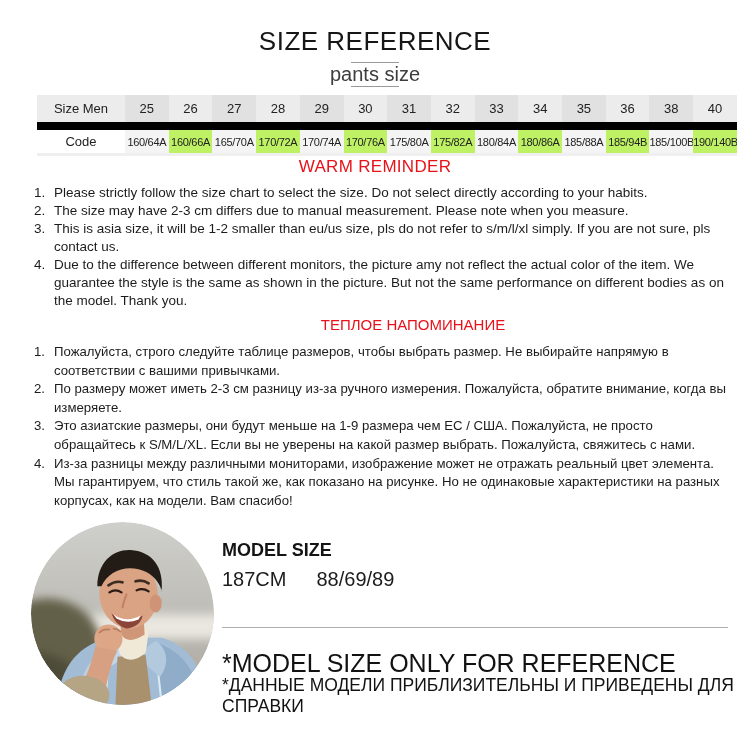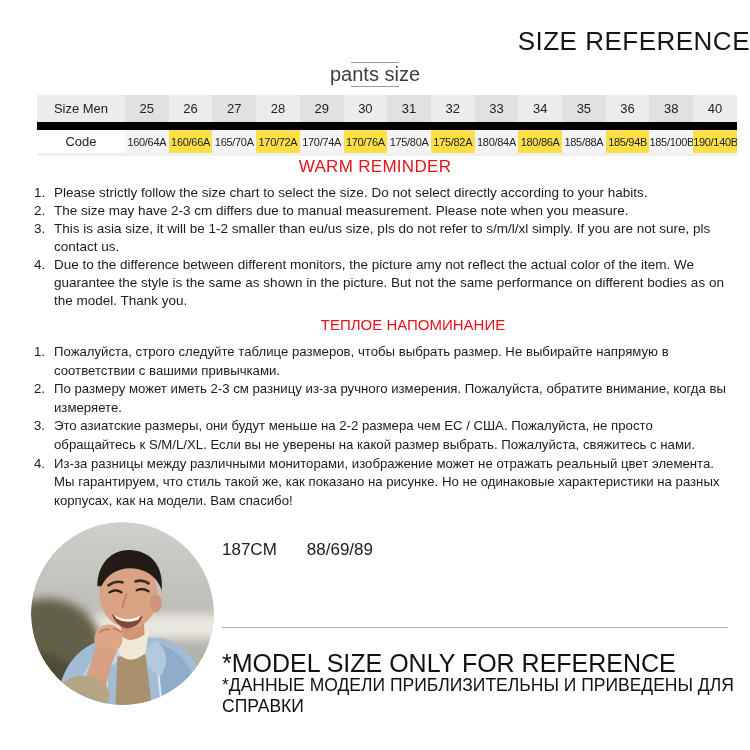--- a/index.html
+++ b/index.html
@@ -5,21 +5,21 @@
   html,body{margin:0;padding:0;}
   body{
     width:750px;height:750px;background:#ffffff;
     font-family:"Liberation Sans",sans-serif;color:#1f1f1f;
     position:relative;overflow:hidden;
   }
   .abs{position:absolute;}
 
   
   .page-title{
-    top:26px;left:0;width:750px;text-align:right;
+    top:26px;left:0;width:750px;text-align:center;
     font-size:26px;letter-spacing:.5px;color:#161616;font-weight:400;
   }
   .subtitle-row{
     top:62px;left:0;width:750px;display:flex;align-items:center;justify-content:center;flex-direction:column;
   }
   .sub-line{width:48px;height:1px;background:#9a9a9a;}
   .subtitle-text{font-size:20px;color:#3d3d3d;margin:0 9px;}
 
   
   .size-table-wrap{top:95px;left:37px;width:700px;}
@@ -27,21 +27,21 @@
     width:700px;border-collapse:separate;border-spacing:0;table-layout:fixed;
   }
   table.size-table td{padding:0;text-align:center;white-space:nowrap;overflow:hidden;}
   .label-col{width:88px;}
   tr.sizes-row td{
     height:27px;font-size:13px;color:#222;background:#ececec;
     border-bottom:8px solid #000000;
   }
   tr.sizes-row td.alt{background:#e1e1e1;}
   tr.codes-row td{
-    height:23px;font-size:11px;letter-spacing:-.3px;color:#222;background:#fde047;
+    height:23px;font-size:11px;letter-spacing:-.3px;color:#222;background:#bef264;
     border-bottom:3px solid #efefef;
   }
   tr.codes-row td.alt{background:#f4f4f4;}
   tr.sizes-row td.row-label{background:#ececec;}
   tr.codes-row td.row-label{background:#ffffff;font-size:13px;letter-spacing:0;}
 
   
   .warm-title{
     top:157px;left:0;width:750px;text-align:center;
     font-size:17px;color:#e8121a;font-weight:400;letter-spacing:.3px;
@@ -55,21 +55,21 @@
   .reminder-ru{top:343px;left:34px;width:703px;font-size:13.2px;line-height:18.6px;}
   .reminder-item{display:flex;color:#1c1c1c;}
   .reminder-item .num{flex:none;width:16px;margin-right:4px;}
   .reminder-item .txt{flex:1;}
 
   
   .model-photo{top:522px;left:31px;width:183px;height:183px;border-radius:50%;overflow:hidden;}
   .model-photo svg{display:block;width:183px;height:183px;}
   .model-info{top:540px;left:222px;}
   .model-heading{font-size:18px;font-weight:700;color:#141414;margin:0 0 7px 0;}
-  .model-stats{font-size:17px;color:#1c1c1c;margin:0 0 5px 0;}
+  .model-stats{font-size:20px;color:#1c1c1c;margin:0 0 5px 0;}
   .model-stats .height{margin-right:30px;}
   .model-wearing{font-size:17px;color:#1c1c1c;}
   .model-wearing .val{margin-left:12px;}
   .divider{top:627px;left:222px;width:506px;height:1px;background:#aeaeae;}
   .foot-en{top:649px;left:222px;font-size:25px;color:#121212;}
   .foot-ru{top:675px;left:222px;font-size:17.5px;color:#121212;}
 </style>
 </head>
 <body>
 
@@ -150,21 +150,21 @@
     <div class="reminder-item">
       <span class="num">1.</span>
       <span class="txt">Пожалуйста, строго следуйте таблице размеров, чтобы выбрать размер. Не выбирайте напрямую в соответствии с вашими привычками.</span>
     </div>
     <div class="reminder-item">
       <span class="num">2.</span>
       <span class="txt">По размеру может иметь 2-3 см разницу из-за ручного измерения. Пожалуйста, обратите внимание, когда вы измеряете.</span>
     </div>
     <div class="reminder-item">
       <span class="num">3.</span>
-      <span class="txt">Это азиатские размеры, они будут меньше на 2-2 размера чем ЕС / США. Пожалуйста, не просто обращайтесь к S/M/L/XL. Если вы не уверены на какой размер выбрать. Пожалуйста, свяжитесь с нами.</span>
+      <span class="txt">Это азиатские размеры, они будут меньше на 1-9 размера чем ЕС / США. Пожалуйста, не просто обращайтесь к S/M/L/XL. Если вы не уверены на какой размер выбрать. Пожалуйста, свяжитесь с нами.</span>
     </div>
     <div class="reminder-item">
       <span class="num">4.</span>
       <span class="txt">Из-за разницы между различными мониторами, изображение может не отражать реальный цвет элемента. Мы гарантируем, что стиль такой же, как показано на рисунке. Но не одинаковые характеристики на разных корпусах, как на модели. Вам спасибо!</span>
     </div>
   </div>
 
 <div class="abs model-photo">
   <svg viewBox="0 0 182 182" aria-hidden="true">
     <defs>
@@ -223,20 +223,21 @@
       <path d="M68 110 Q72 106 78 107 M82 106 Q86 106 89 109" stroke="#b97f60" stroke-width="1.6" fill="none" stroke-linecap="round"></path>
 
       <path d="M64 124 C60 140 55 156 46 170 L72 178 C76 156 80 138 86 128 Z" fill="#d8a083"></path>
 
       <ellipse cx="52" cy="172" rx="26" ry="19" fill="#b5a584"></ellipse>
     </g>
   </svg>
 </div>
 
 <div class="abs model-info">
+  <div class="model-heading">MODEL SIZE</div>
   <div class="model-stats">
     <span class="height">187CM</span><span>88/69/89</span>
   </div>
 </div>
 
 <div class="abs divider"></div>
 
 <div class="abs foot-en">*MODEL SIZE ONLY FOR REFERENCE</div>
 <div class="abs foot-ru">*ДАННЫЕ МОДЕЛИ ПРИБЛИЗИТЕЛЬНЫ И ПРИВЕДЕНЫ ДЛЯ СПРАВКИ</div>
 

